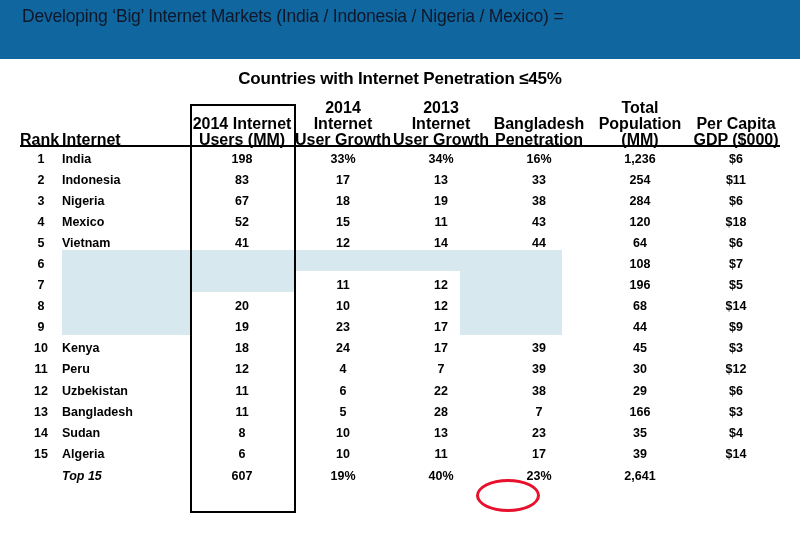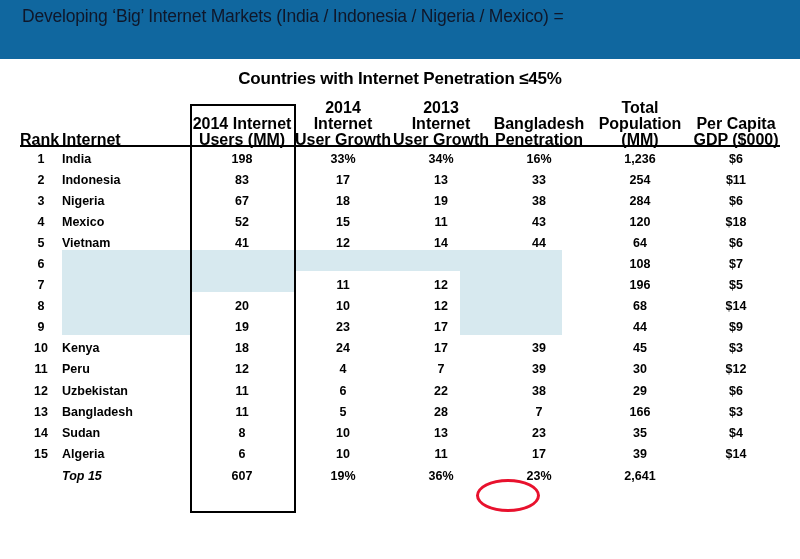--- a/index.html
+++ b/index.html
@@ -296,21 +296,21 @@
           <td class="c-num">39</td>
           <td class="c-num">$14</td>
         </tr>
       </tbody>
     <tbody id="tbody-sum">
         <tr class="sum-row">
           <td class="c-rank"></td>
           <td class="c-country">Top 15</td>
           <td class="c-num">607</td>
           <td class="c-num">19%</td>
-          <td class="c-num">36%</td>
+          <td class="c-num">40%</td>
           <td class="c-num">23%</td>
           <td class="c-num">2,641</td>
           <td class="c-num"></td>
         </tr>
       </tbody>
   </table>
 
 </div>
 
 <div id="hdr-rule"></div>

